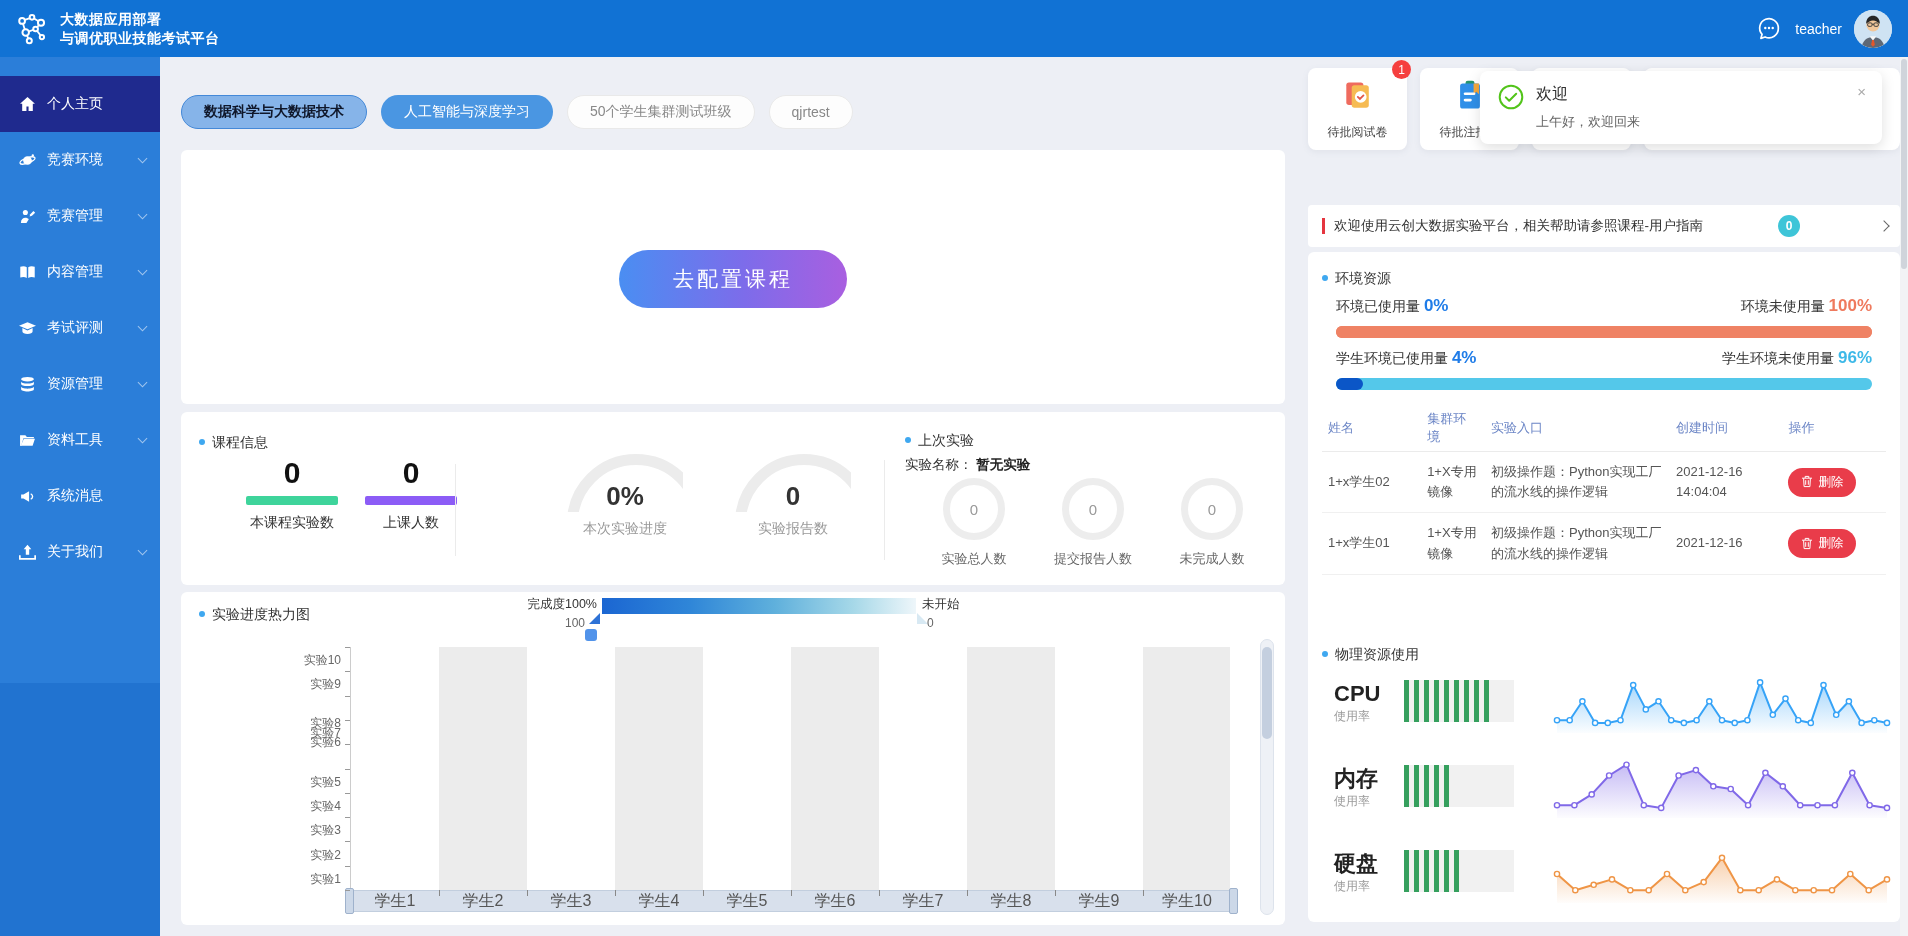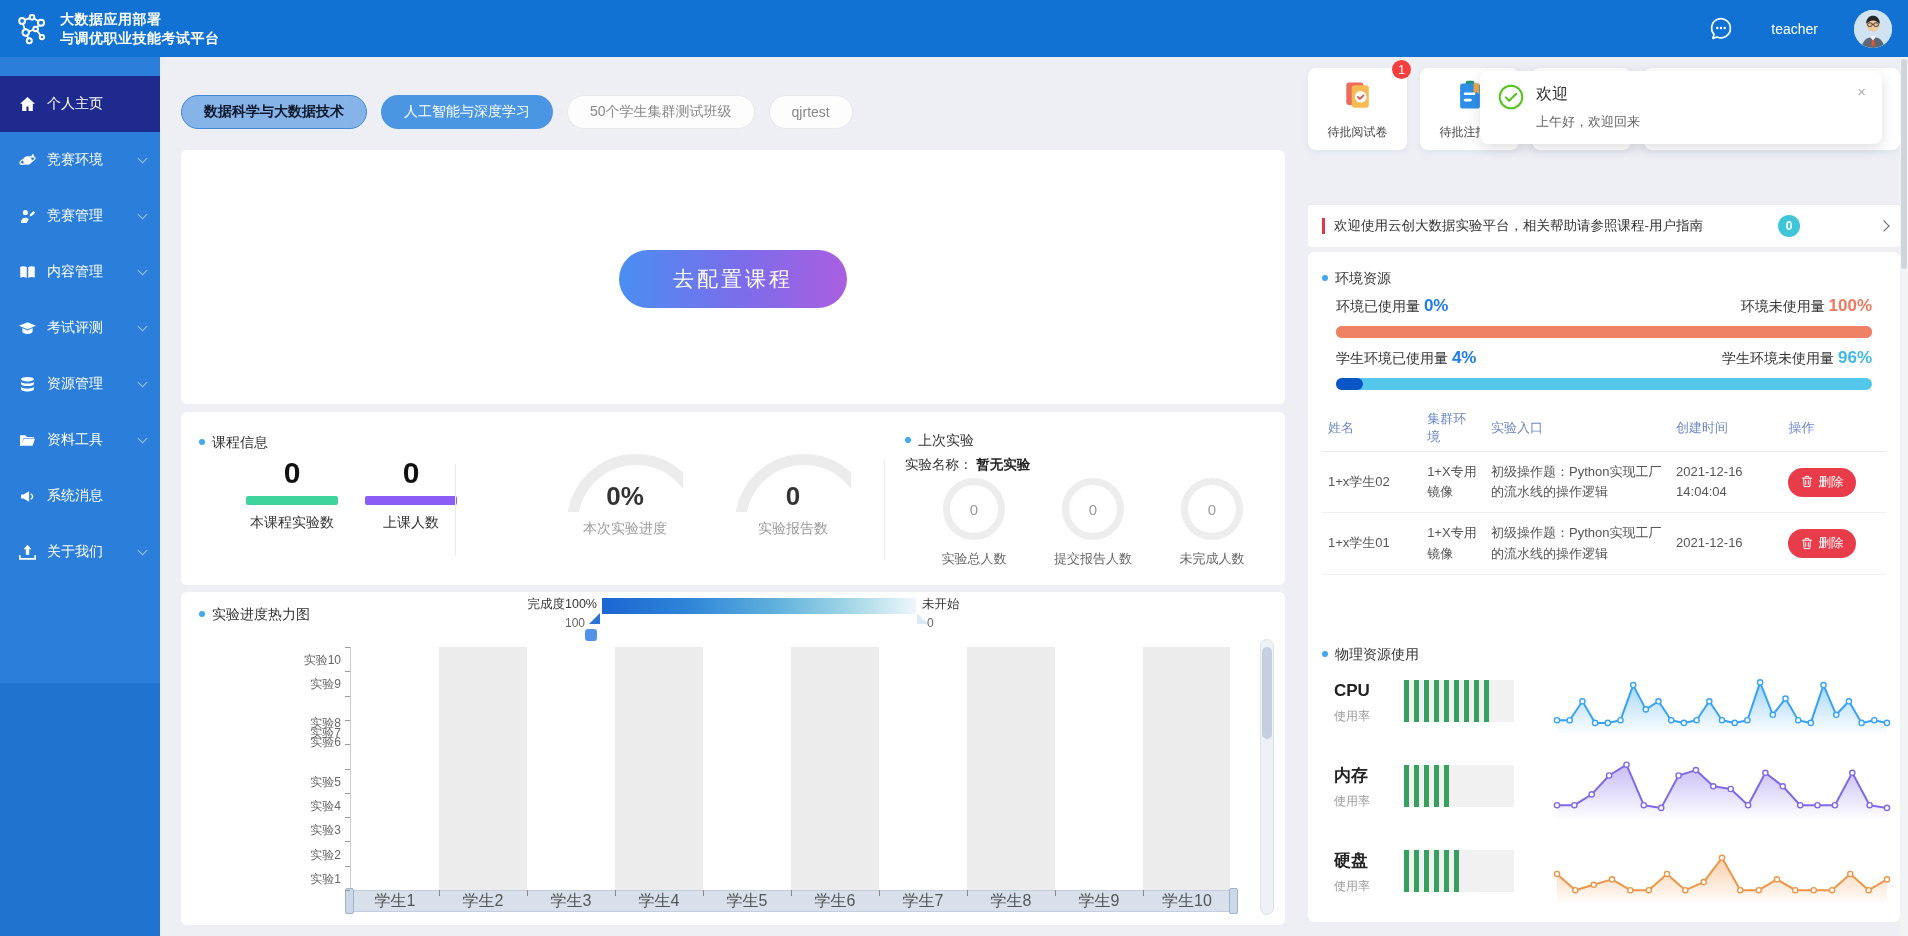--- a/index.html
+++ b/index.html
@@ -3,21 +3,21 @@
 <meta charset="utf-8">
 <style>
   html,body{margin:0;padding:0;background:#e8ebf1;}
   *{box-sizing:border-box;}
   .app{position:relative;width:1908px;height:936px;overflow:hidden;background:#edeff5;
        font-family:"Liberation Sans","DejaVu Sans",sans-serif;color:#333;}
   
   .header{position:absolute;left:0;top:0;right:0;height:57px;background:#1172d4;display:flex;align-items:center;color:#fff;z-index:10;}
   .logo{margin:0 10px 0 14px;display:flex;}
   .h-title{font-size:14px;font-weight:bold;line-height:1.3;letter-spacing:.5px;}
-  .h-right{margin-left:auto;display:flex;align-items:center;gap:36px;padding-right:16px;}
+  .h-right{margin-left:auto;display:flex;align-items:center;gap:12px;padding-right:16px;}
   .chat{display:flex;cursor:pointer;}
   .uname{font-size:14px;}
   .avatar{width:38px;height:38px;border-radius:50%;overflow:hidden;display:flex;cursor:pointer;background:#cfe3f3;}
   
   .sidebar{position:absolute;left:0;top:57px;bottom:0;width:160px;background:#2b7ed9;z-index:9;}
   .side-lower{position:absolute;left:0;right:0;top:626px;bottom:0;background:#2173d0;}
   #menu{position:relative;padding-top:19px;z-index:2;}
   .side-item{height:56px;display:flex;align-items:center;padding:0 14px 0 18px;gap:11px;color:#fff;font-size:14px;cursor:pointer;position:relative;}
   .side-item.active{background:#1f2a8e;}
   .sicon{width:18px;height:18px;display:flex;align-items:center;justify-content:center;color:#fff;}
@@ -97,21 +97,21 @@
   .env-row b{font-size:17px;}
   .env-bar{position:absolute;left:28px;width:536px;height:12px;border-radius:6px;}
   .env-bar .used{height:12px;border-radius:6px;}
   .env-table{position:absolute;left:14px;top:152px;width:564px;border-collapse:collapse;table-layout:fixed;font-size:13px;}
   .env-table th{color:#6c86c6;font-weight:normal;text-align:left;padding:6px 6px;border-bottom:1px solid #ebebeb;line-height:1.35;}
   .env-table td{color:#555;padding:10px 6px;border-bottom:1px solid #f0f0f0;line-height:1.55;vertical-align:middle;}
   .del-btn{display:inline-flex;align-items:center;gap:5px;background:#e93c4a;color:#fff;border:none;border-radius:15px;
            padding:6px 13px;font-size:12.5px;cursor:pointer;white-space:nowrap;}
   .phys{left:0;top:562px;width:592px;height:292px;}
   .prow{position:absolute;left:0;right:0;height:70px;}
-  .pname{position:absolute;left:26px;top:4px;font-size:17px;font-weight:bold;color:#222;line-height:1.1;}
+  .pname{position:absolute;left:26px;top:4px;font-size:22px;font-weight:bold;color:#222;line-height:1.1;}
   .psub{position:absolute;left:26px;top:30px;font-size:12px;color:#9a9a9a;}
   .pgauge{position:absolute;left:96px;top:2px;width:110px;height:42px;background:#f1f1f1;}
   .pstripes{height:42px;background:repeating-linear-gradient(90deg,#36a05e 0 5px,transparent 5px 10px);}
   .pspark{position:absolute;left:244px;top:-6px;}
   
   .pgscroll{position:absolute;right:0;top:57px;bottom:0;width:8px;background:#f2f3f5;z-index:20;}
   .pgthumb{position:absolute;right:1px;top:2px;width:6px;height:210px;border-radius:3px;background:#d0d4db;}
 </style>
 </head>
 <body>

